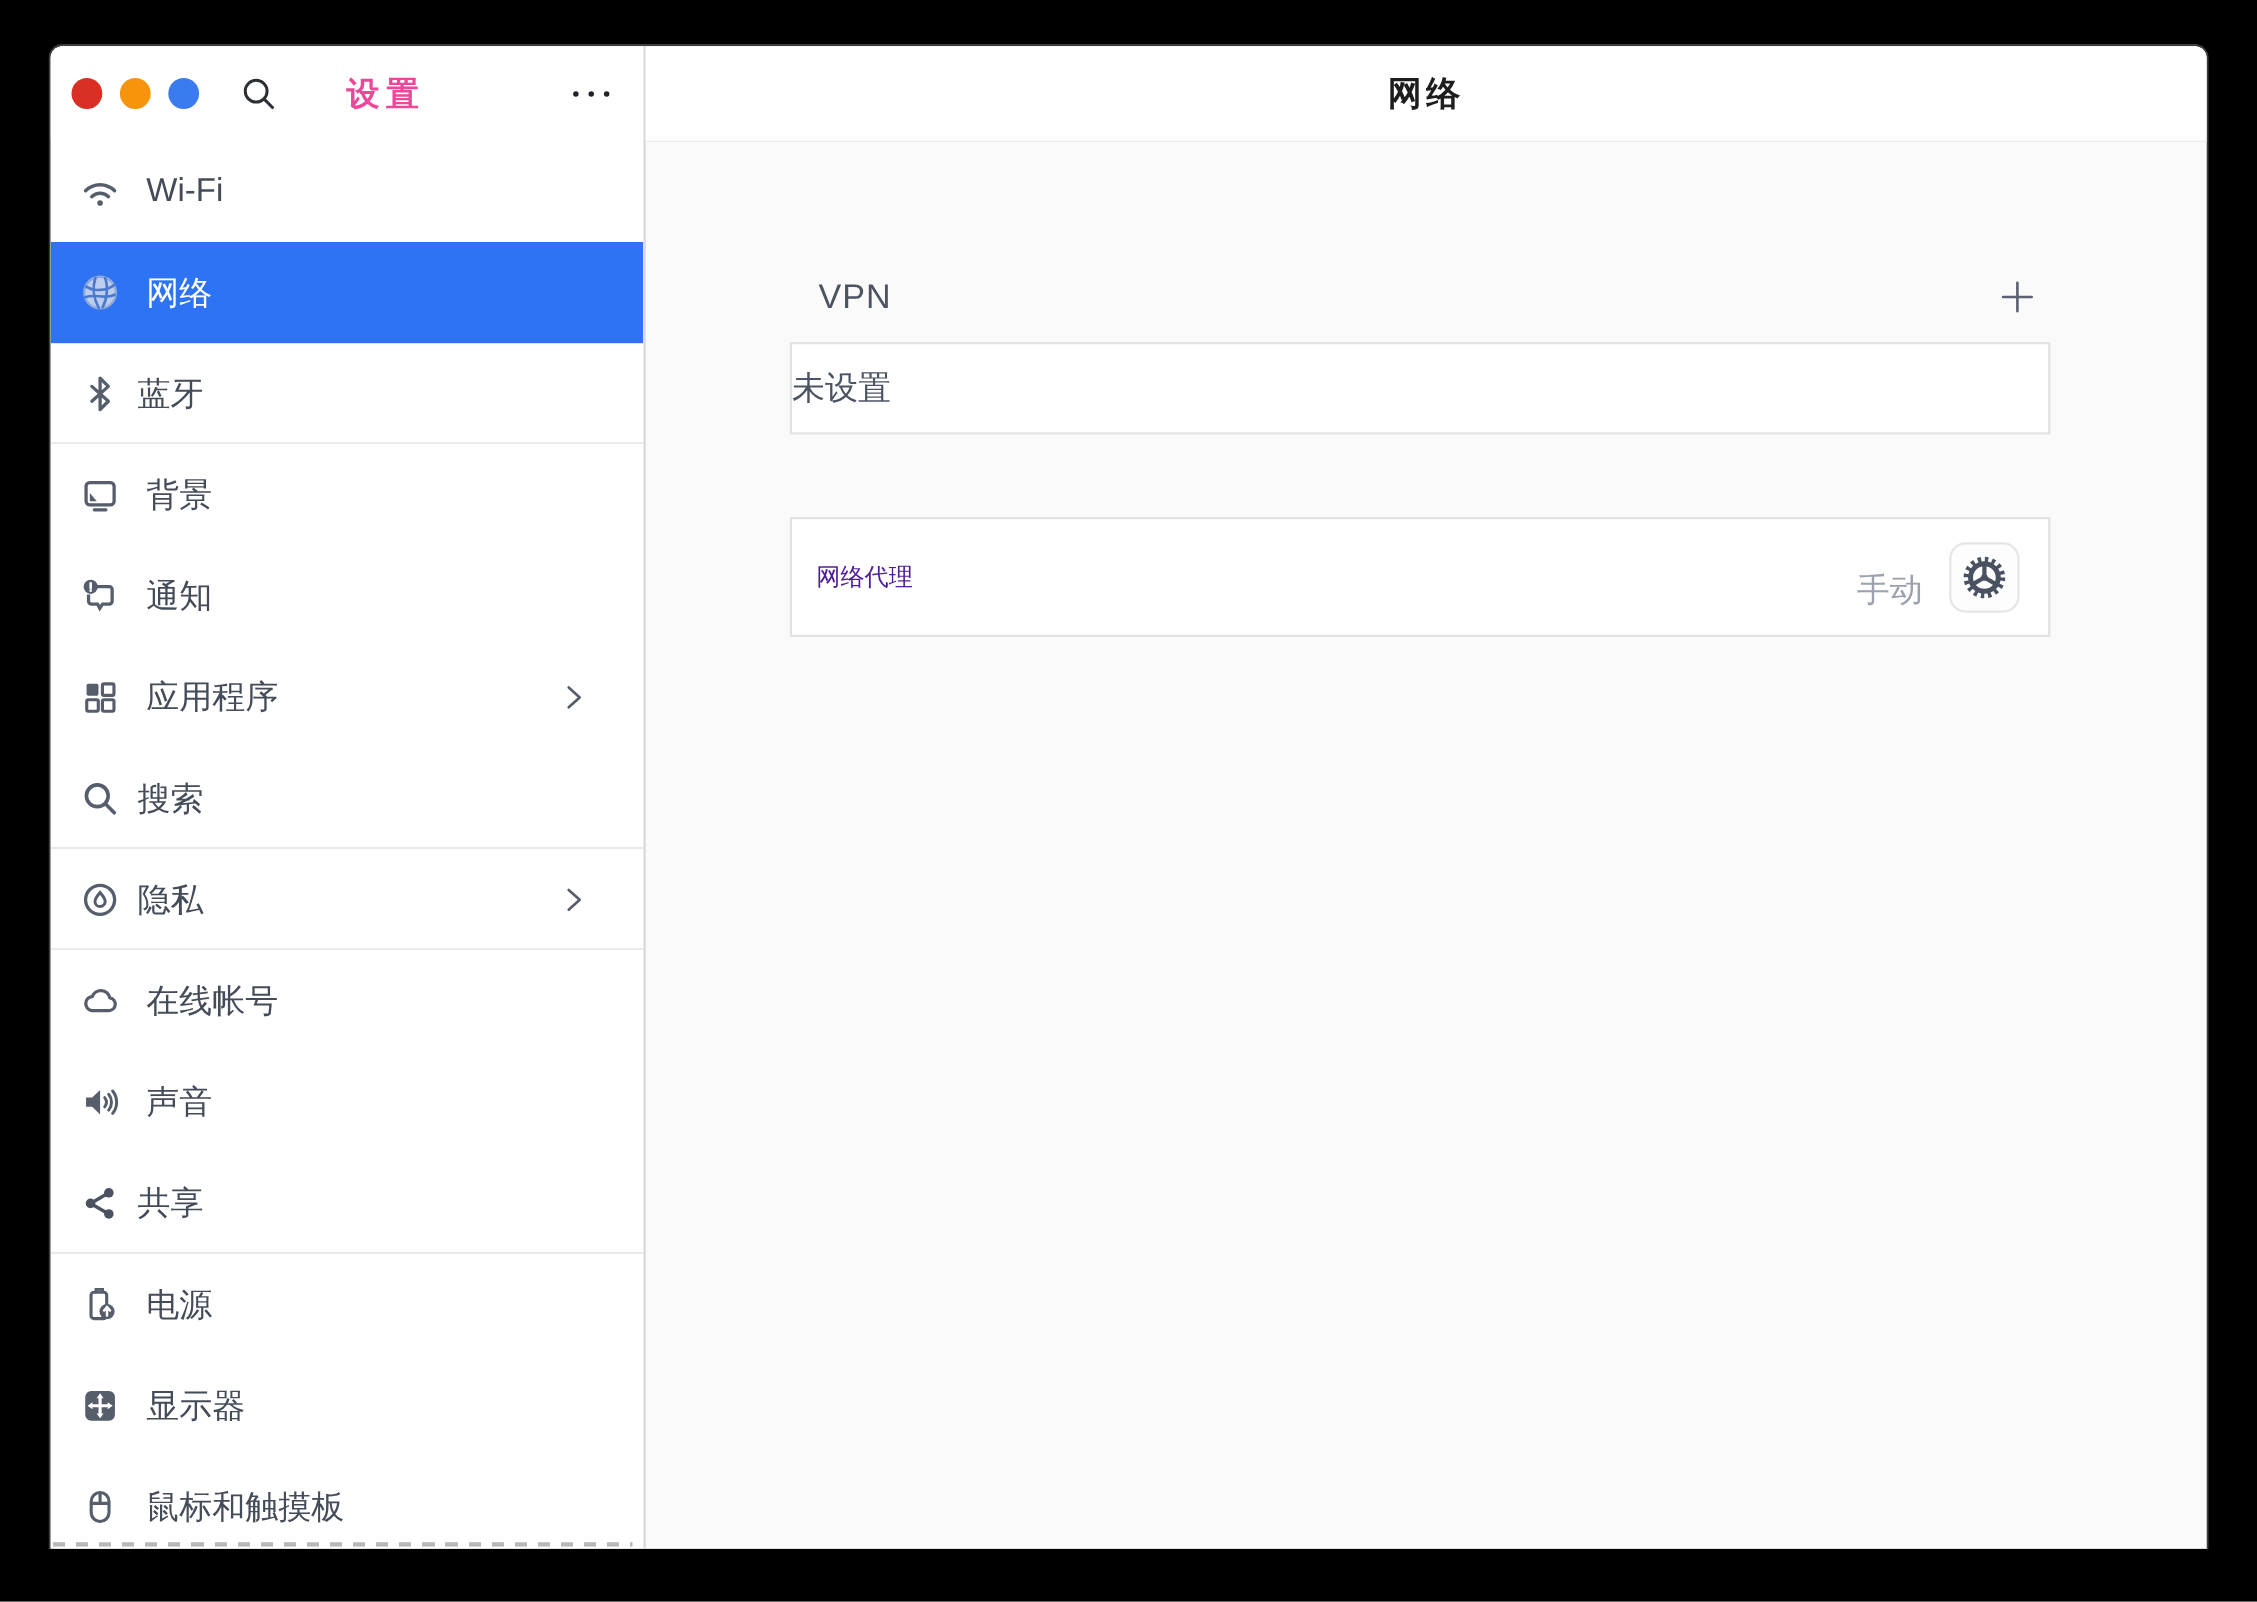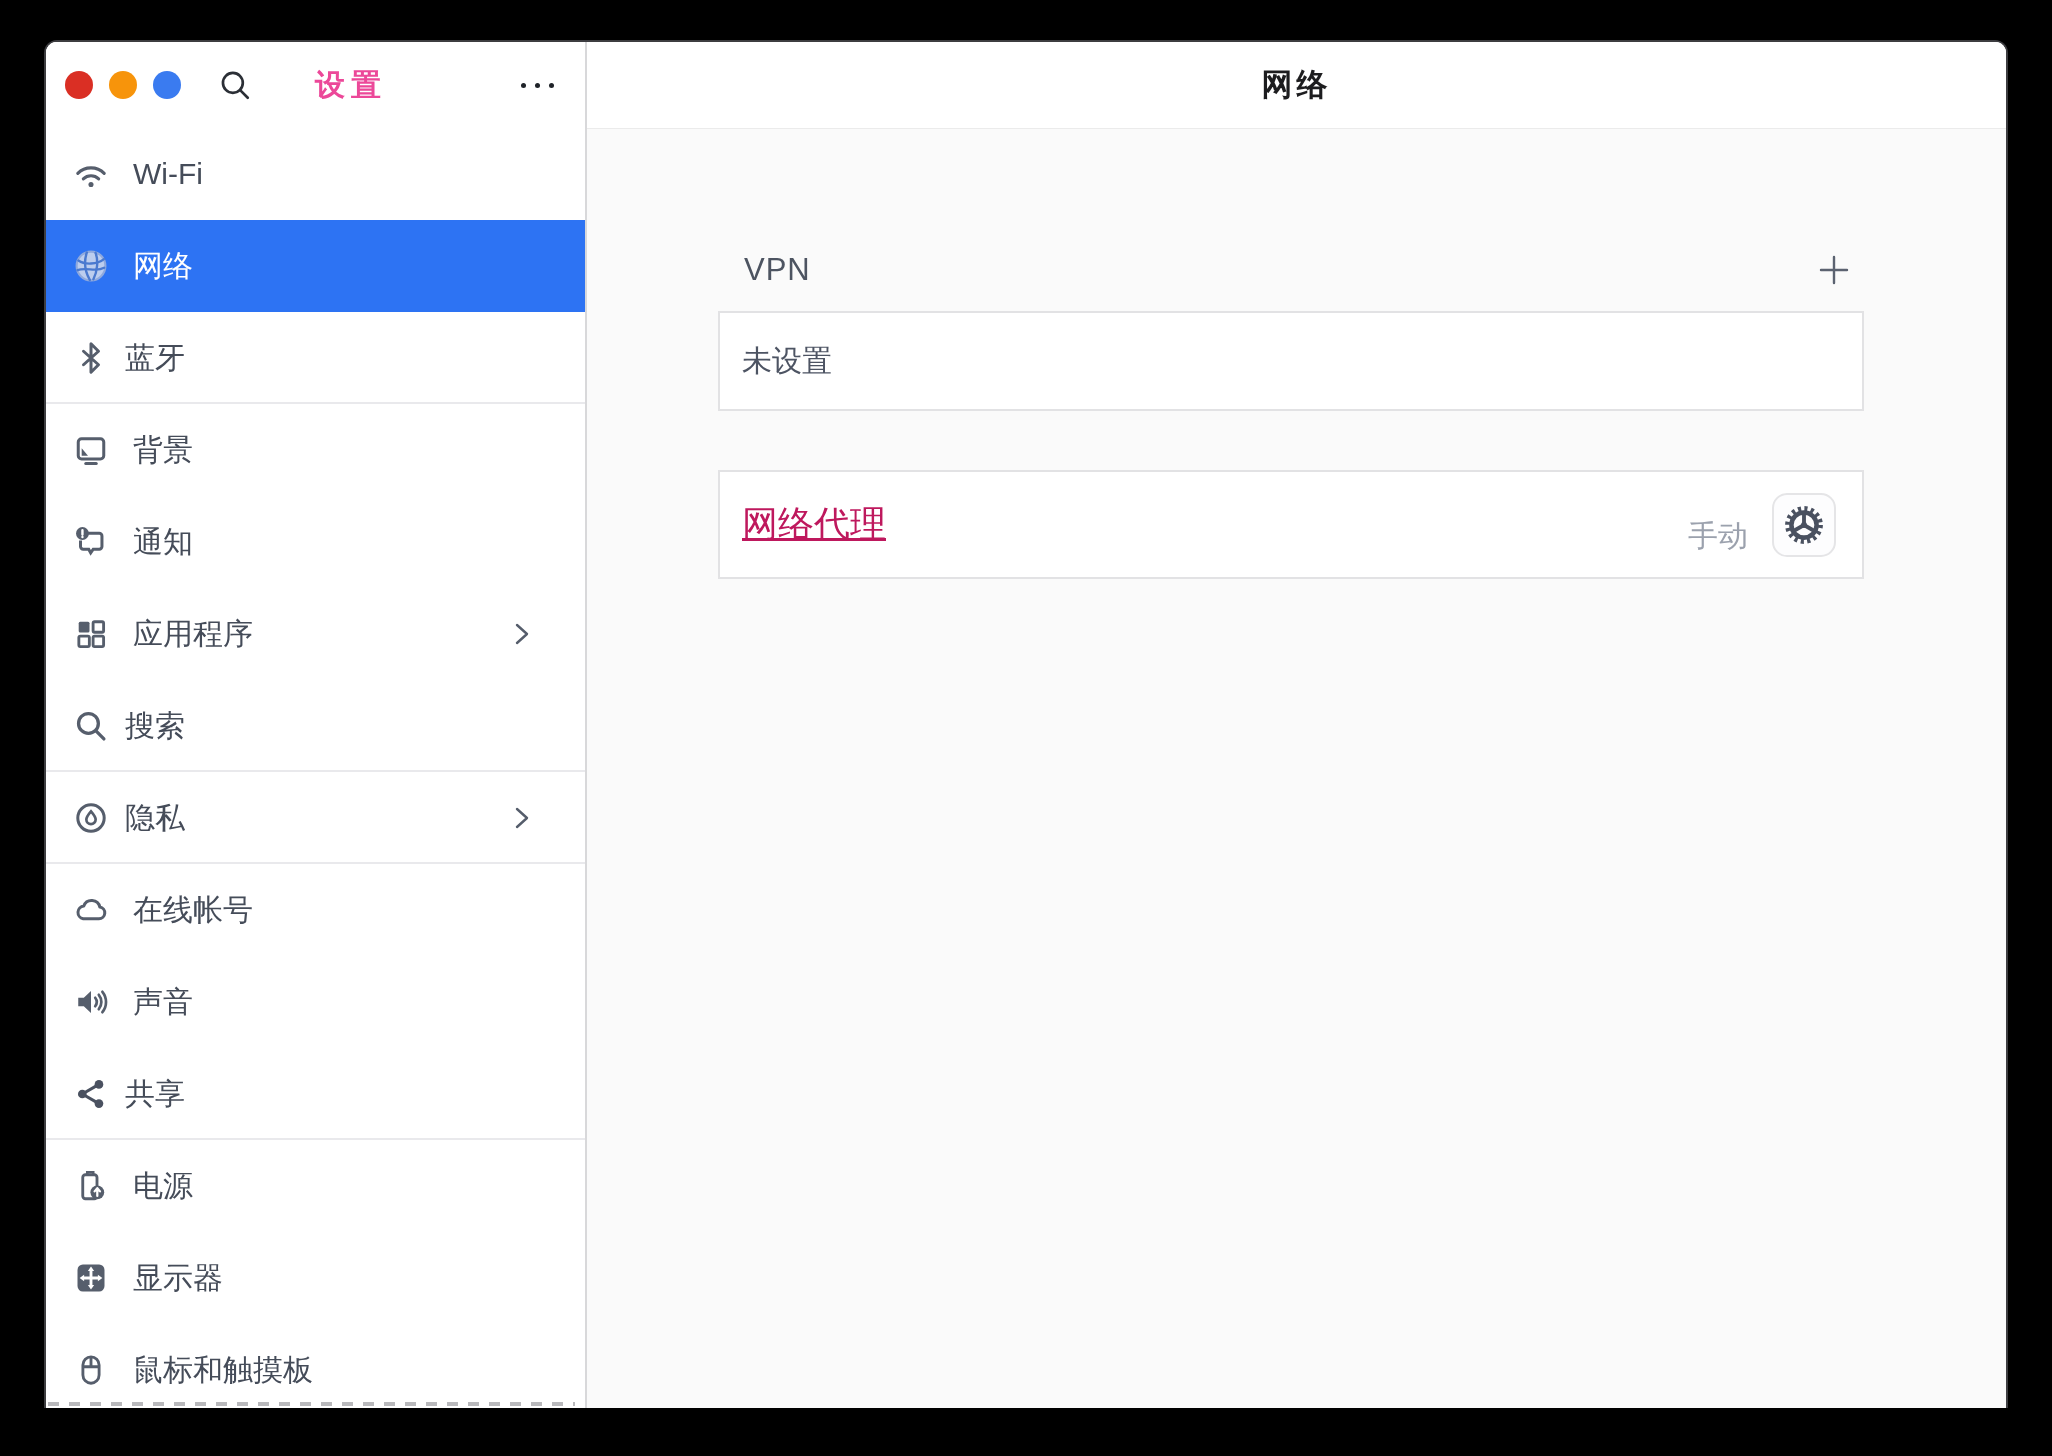--- a/index.html
+++ b/index.html
@@ -46,23 +46,23 @@
   .main{flex:1;position:relative;background:#fafafa;border-left:2px solid #d8d8da;}
   .main-header{height:86px;background:#fff;border-bottom:1px solid #ebebeb;
     display:flex;align-items:center;justify-content:center;
     font-size:31px;font-weight:700;color:#1d1d1f;letter-spacing:4px;}
   .vpn-row{position:absolute;left:131px;width:1146px;top:204px;height:48px;
     display:flex;align-items:center;justify-content:space-between;}
   .vpn-heading{font-size:31px;color:#4d5461;letter-spacing:1px;margin-left:26px;}
   .add-btn{width:40px;height:40px;margin-right:10px;display:flex;align-items:center;justify-content:center;}
   .card{position:absolute;left:131px;width:1146px;background:#fff;
     border:2px solid #e2e2e4;box-sizing:border-box;display:flex;align-items:center;}
-  .card.vpn-empty{top:269px;height:100px;padding-left:22px;font-size:30px;color:#4d5463;}
+  .card.vpn-empty{top:269px;height:84px;font-size:30px;color:#4d5463;}
   .card.proxy{top:428px;height:109px;padding:0 26px 0 22px;justify-content:space-between;}
-  .proxy-label{font-size:36px;color:#be185d;text-decoration:underline;}
+  .proxy-label{font-size:22px;color:#4c1d95;}
   .proxy-right{display:flex;align-items:flex-end;gap:24px;margin-left:32px;}
   .proxy-value{font-size:30px;color:#9ba1ad;}
   .gear-btn{width:64px;height:64px;border:2px solid #e5e5e7;border-radius:15px;
     background:#fdfdfe;box-sizing:border-box;display:flex;align-items:center;justify-content:center;}
   .gear-btn svg{width:42px;height:42px;}
 </style>
 </head>
 <body>
 
 <div class="window">

